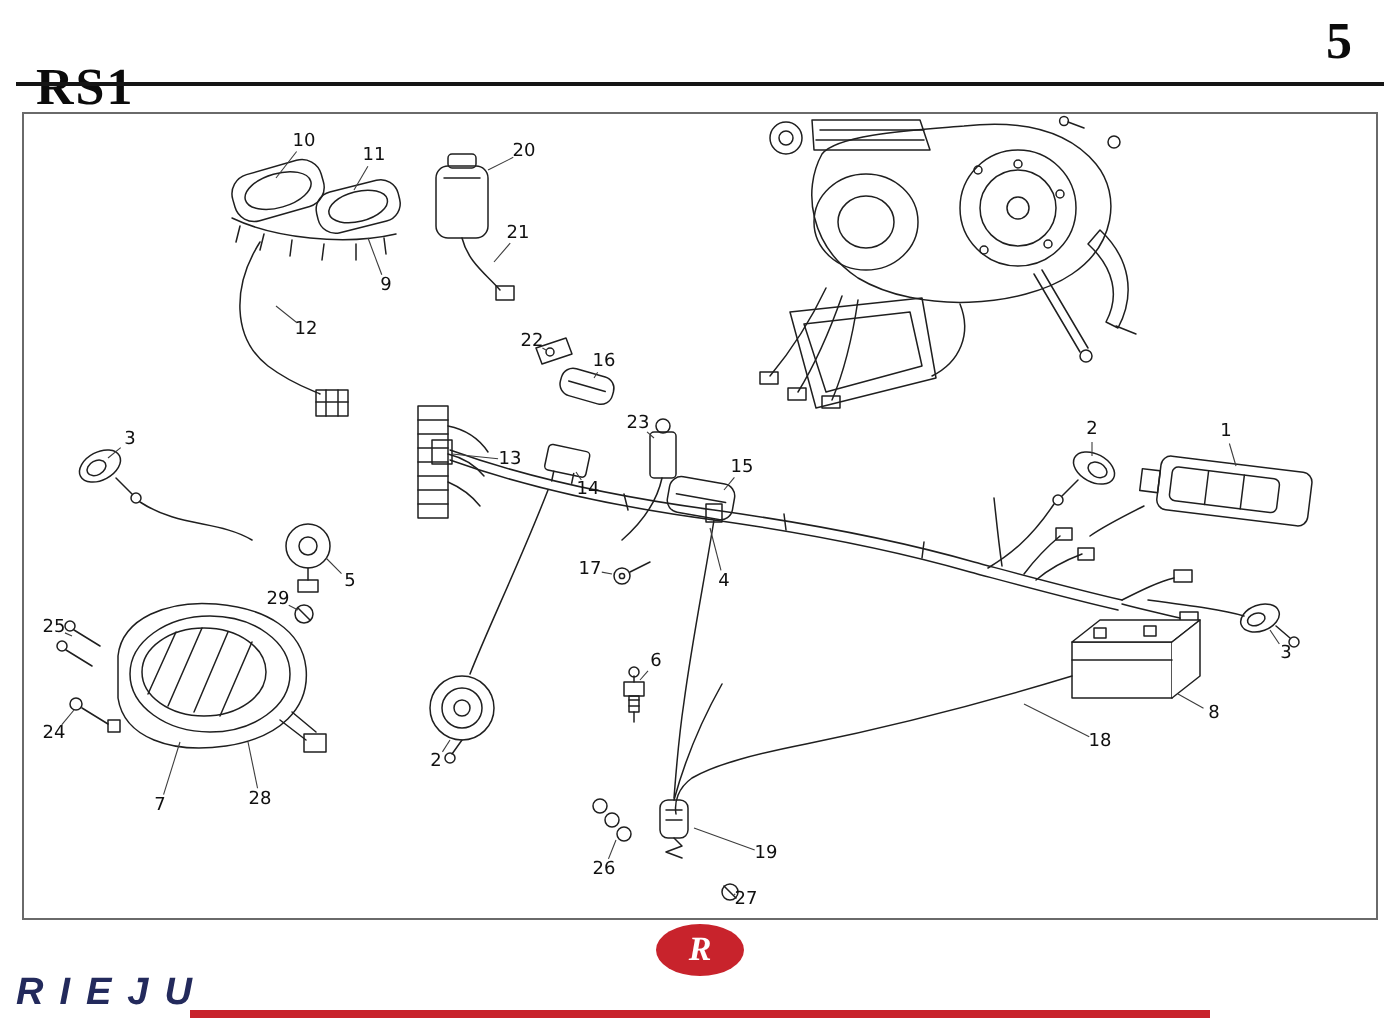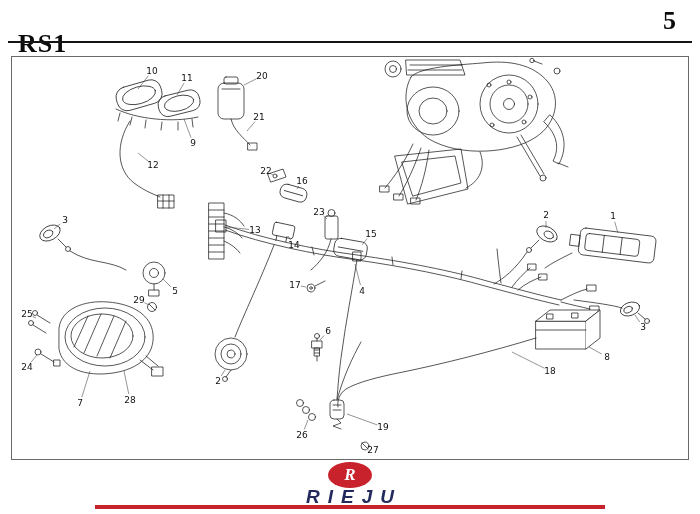--- a/index.html
+++ b/index.html
@@ -32,21 +32,21 @@
   }
   svg .leader { stroke: #3c3c3c; stroke-width: .55; }
   .footer { position: absolute; left: 0; right: 0; top: 458px; height: 56px; }
   .logo-oval {
     position: absolute; left: 328px; top: 4px; width: 44px; height: 26px;
     background: var(--accent-red); border-radius: 50%;
     display: flex; align-items: center; justify-content: center;
     color: #fff; font: italic 700 17px "Liberation Serif", serif;
   }
   .brand {
-    position: absolute; left: 0; right: 0; top: 28px; text-align: center;
+    position: absolute; left: 0; right: 0; top: 28px; 
     font: italic 800 19px "Liberation Sans", sans-serif;
     color: var(--logo-navy); letter-spacing: 8px; text-indent: 8px;
   }
   .redbar {
     position: absolute; left: 95px; right: 95px; top: 47px; height: 4px;
     background: var(--accent-red);
   }
 </style>
 </head>
 <body style="--accent-red: #c8232c; --logo-navy: #232a5c;">

